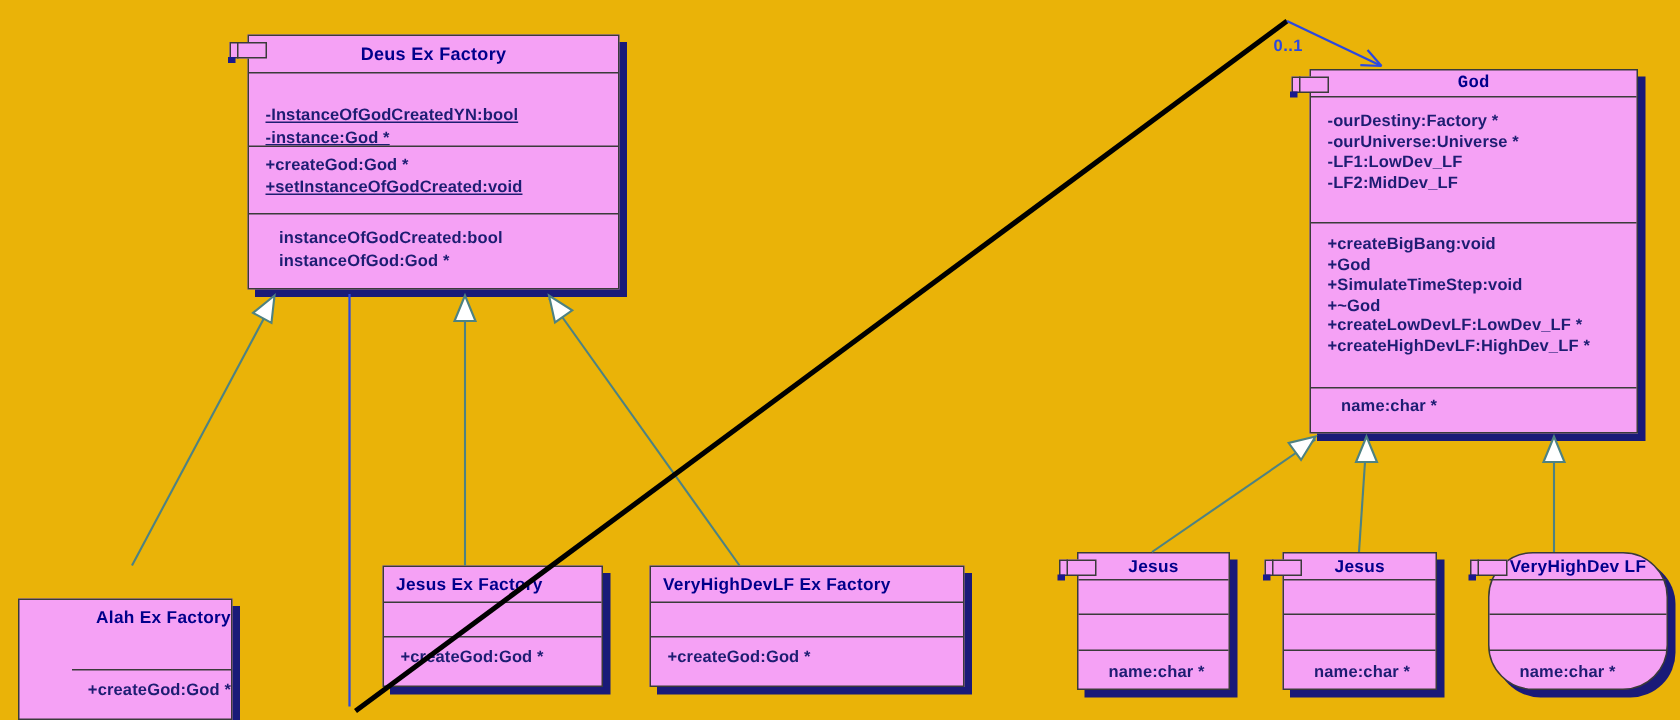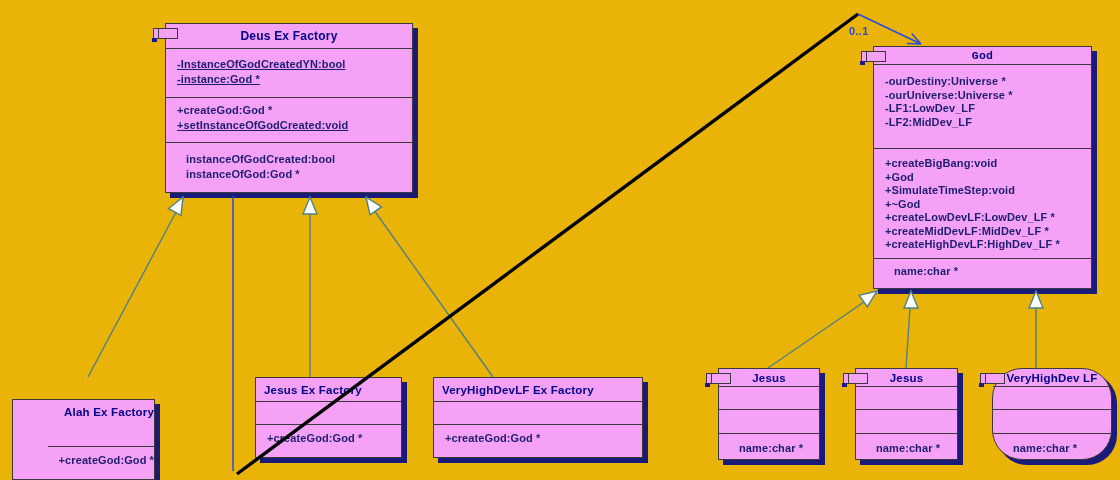--- a/index.html
+++ b/index.html
@@ -65,50 +65,49 @@
   }
 </style>
 </head>
 <body>
 
 <div id="canvas">
 
   <div class="cls m15" style="left:165px; top:23px; width:248px; height:170px;">
     <span class="tab-icon"></span>
     <div class="titlebar" style="height:24px; font-size:12px;">Deus Ex Factory</div>
-    <div class="comp" style="height:49px; padding-top:8px;">
+    <div class="comp" style="height:49px; padding-top:21px;">
         <div class="member u">-InstanceOfGodCreatedYN:bool</div>
         <div class="member u">-instance:God *</div>
       </div>
     <div class="comp" style="height:45px; padding-top:5px;">
         <div class="member">+createGod:God *</div>
         <div class="member u">+setInstanceOfGodCreated:void</div>
       </div>
     <div class="comp info" style="height:52px; padding-top:9px; line-height:16px;">
         <div class="member">instanceOfGodCreated:bool</div>
         <div class="member">instanceOfGod:God *</div>
       </div>
   </div>
 
   <div class="cls m135" style="left:873px; top:46px; width:219px; height:243px;">
     <span class="tab-icon"></span>
     <div class="titlebar" style="height:17px;font-family:Liberation Mono, monospace;">God</div>
     <div class="comp" style="height:84px; padding-top:10px;">
-        <div class="member">-ourDestiny:Universe *</div>
+        <div class="member">-ourDestiny:Factory *</div>
         <div class="member">-ourUniverse:Universe *</div>
         <div class="member">-LF1:LowDev_LF</div>
         <div class="member">-LF2:MidDev_LF</div>
       </div>
     <div class="comp" style="height:110px; padding-top:8px;">
         <div class="member">+createBigBang:void</div>
         <div class="member">+God</div>
         <div class="member">+SimulateTimeStep:void</div>
         <div class="member">+~God</div>
         <div class="member">+createLowDevLF:LowDev_LF *</div>
-        <div class="member">+createMidDevLF:MidDev_LF *</div>
         <div class="member">+createHighDevLF:HighDev_LF *</div>
       </div>
     <div class="comp info" style="height:32px; padding-top:6px;">
         <div class="member">name:char *</div>
       </div>
   </div>
 
   <div class="cls m15" style="left:12px; top:399px; width:143px; height:81px;align-items:flex-end;">
     <div class="titlebar left" style="height:23px;">Alah Ex Factory</div>
     <div class="comp" style="height:23px;"></div>

